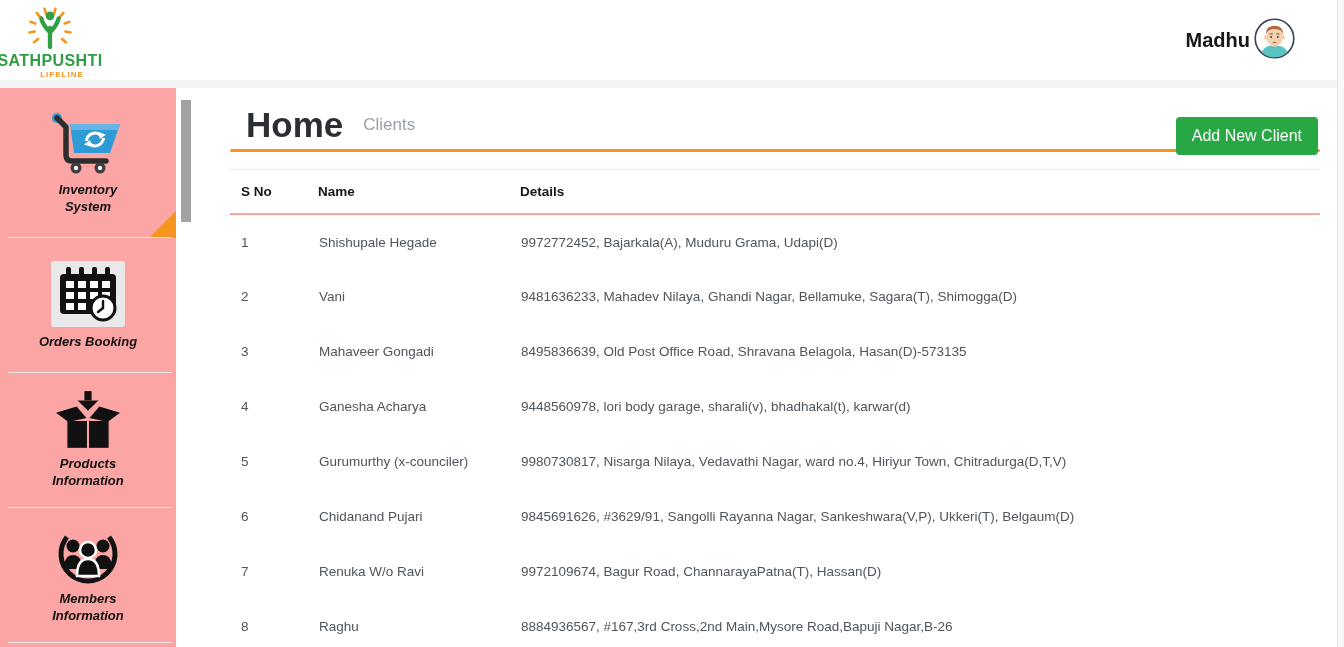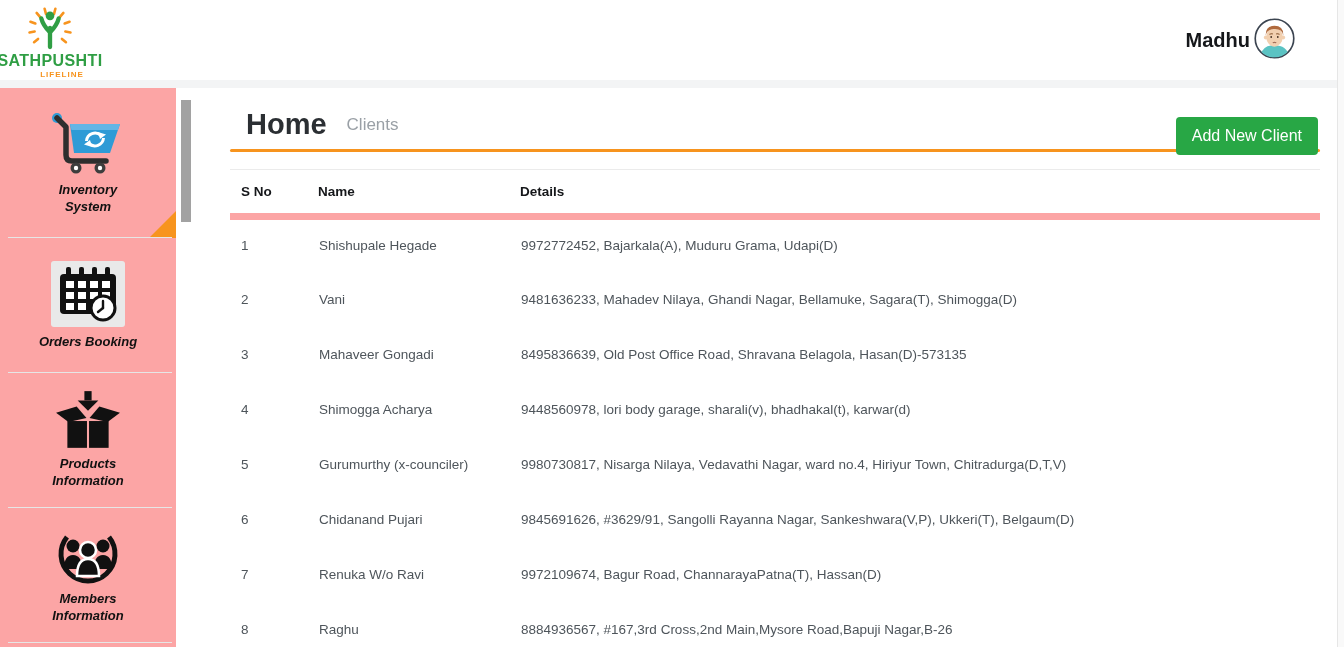--- a/index.html
+++ b/index.html
@@ -60,33 +60,33 @@
   .calendar-bg { background:#e9e9e9; border-radius:3px; padding:4px 6px; }
 
   .side-scroll-thumb {
     position:absolute; left:181px; top:100px; width:10px; height:122px;
     background:#a2a2a2;
   }
 
   
   .content { flex:1; margin-left:54px; margin-right:24px; padding-top:14px; }
   .content-header { display:flex; align-items:center; height:45px; padding-left:16px; }
-  .page-title { margin:0; font-size:29px; font-weight:700; color:#2b2f33; }
+  .page-title { margin:0; font-size:35px; font-weight:700; color:#2b2f33; }
   .page-subtitle { margin-left:20px; font-size:17px; color:#9aa0a6; }
   .add-client-btn {
     margin-left:auto; margin-right:2px; background:var(--button-green,#28a745);
     color:#fff; border:none; border-radius:4px; padding:10px 16px;
     font-family:"Liberation Sans", sans-serif; font-size:16px; cursor:pointer;margin-top:23px;
   }
   .orange-line { height:3px; margin-top:2px; border-radius:2px; background:var(--accent-orange,#f7941e); }
 
   table.clients { width:100%; border-collapse:collapse; table-layout:fixed; margin-top:17px; }
   .clients thead th {
     text-align:left; font-size:13.5px; font-weight:700; color:#15171a;
-    padding:14px 0; border-top:1px solid #ebebeb; border-bottom:7px solid #fca5a5;
+    padding:14px 0; border-top:1px solid #ebebeb; border-bottom:2px solid #fca5a5;
   }
   .clients th:first-child, .clients td:first-child { padding-left:11px; }
   .clients tbody td {
     height:55px; vertical-align:middle; font-size:13.5px; color:#4e555b;
     overflow:hidden; white-space:nowrap;
   }
 
   .page-scrollbar {
     position:absolute; right:0; top:0; width:7px; height:647px;
     background:#f9f9f9; border-left:1px solid #e6e6e6;
@@ -274,21 +274,21 @@
               <td>Vani</td>
               <td>9481636233, Mahadev Nilaya, Ghandi Nagar, Bellamuke, Sagara(T), Shimogga(D)</td>
             </tr>
             <tr>
               <td>3</td>
               <td>Mahaveer Gongadi</td>
               <td>8495836639, Old Post Office Road, Shravana Belagola, Hasan(D)-573135</td>
             </tr>
             <tr>
               <td>4</td>
-              <td>Shimogga Acharya</td>
+              <td>Ganesha Acharya</td>
               <td>9448560978, lori body garage, sharali(v), bhadhakal(t), karwar(d)</td>
             </tr>
             <tr>
               <td>5</td>
               <td>Gurumurthy (x-counciler)</td>
               <td>9980730817, Nisarga Nilaya, Vedavathi Nagar, ward no.4, Hiriyur Town, Chitradurga(D,T,V)</td>
             </tr>
             <tr>
               <td>6</td>
               <td>Chidanand Pujari</td>

